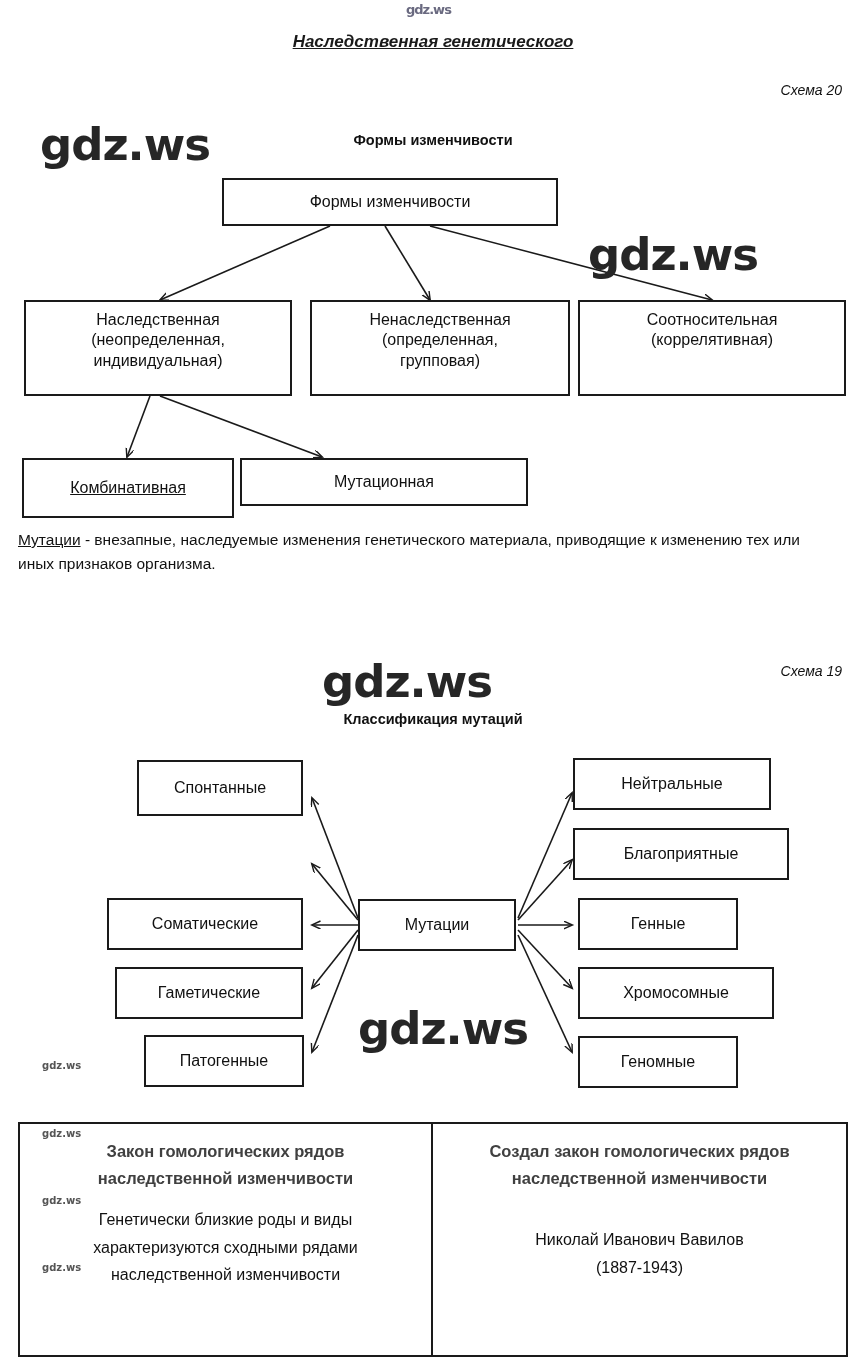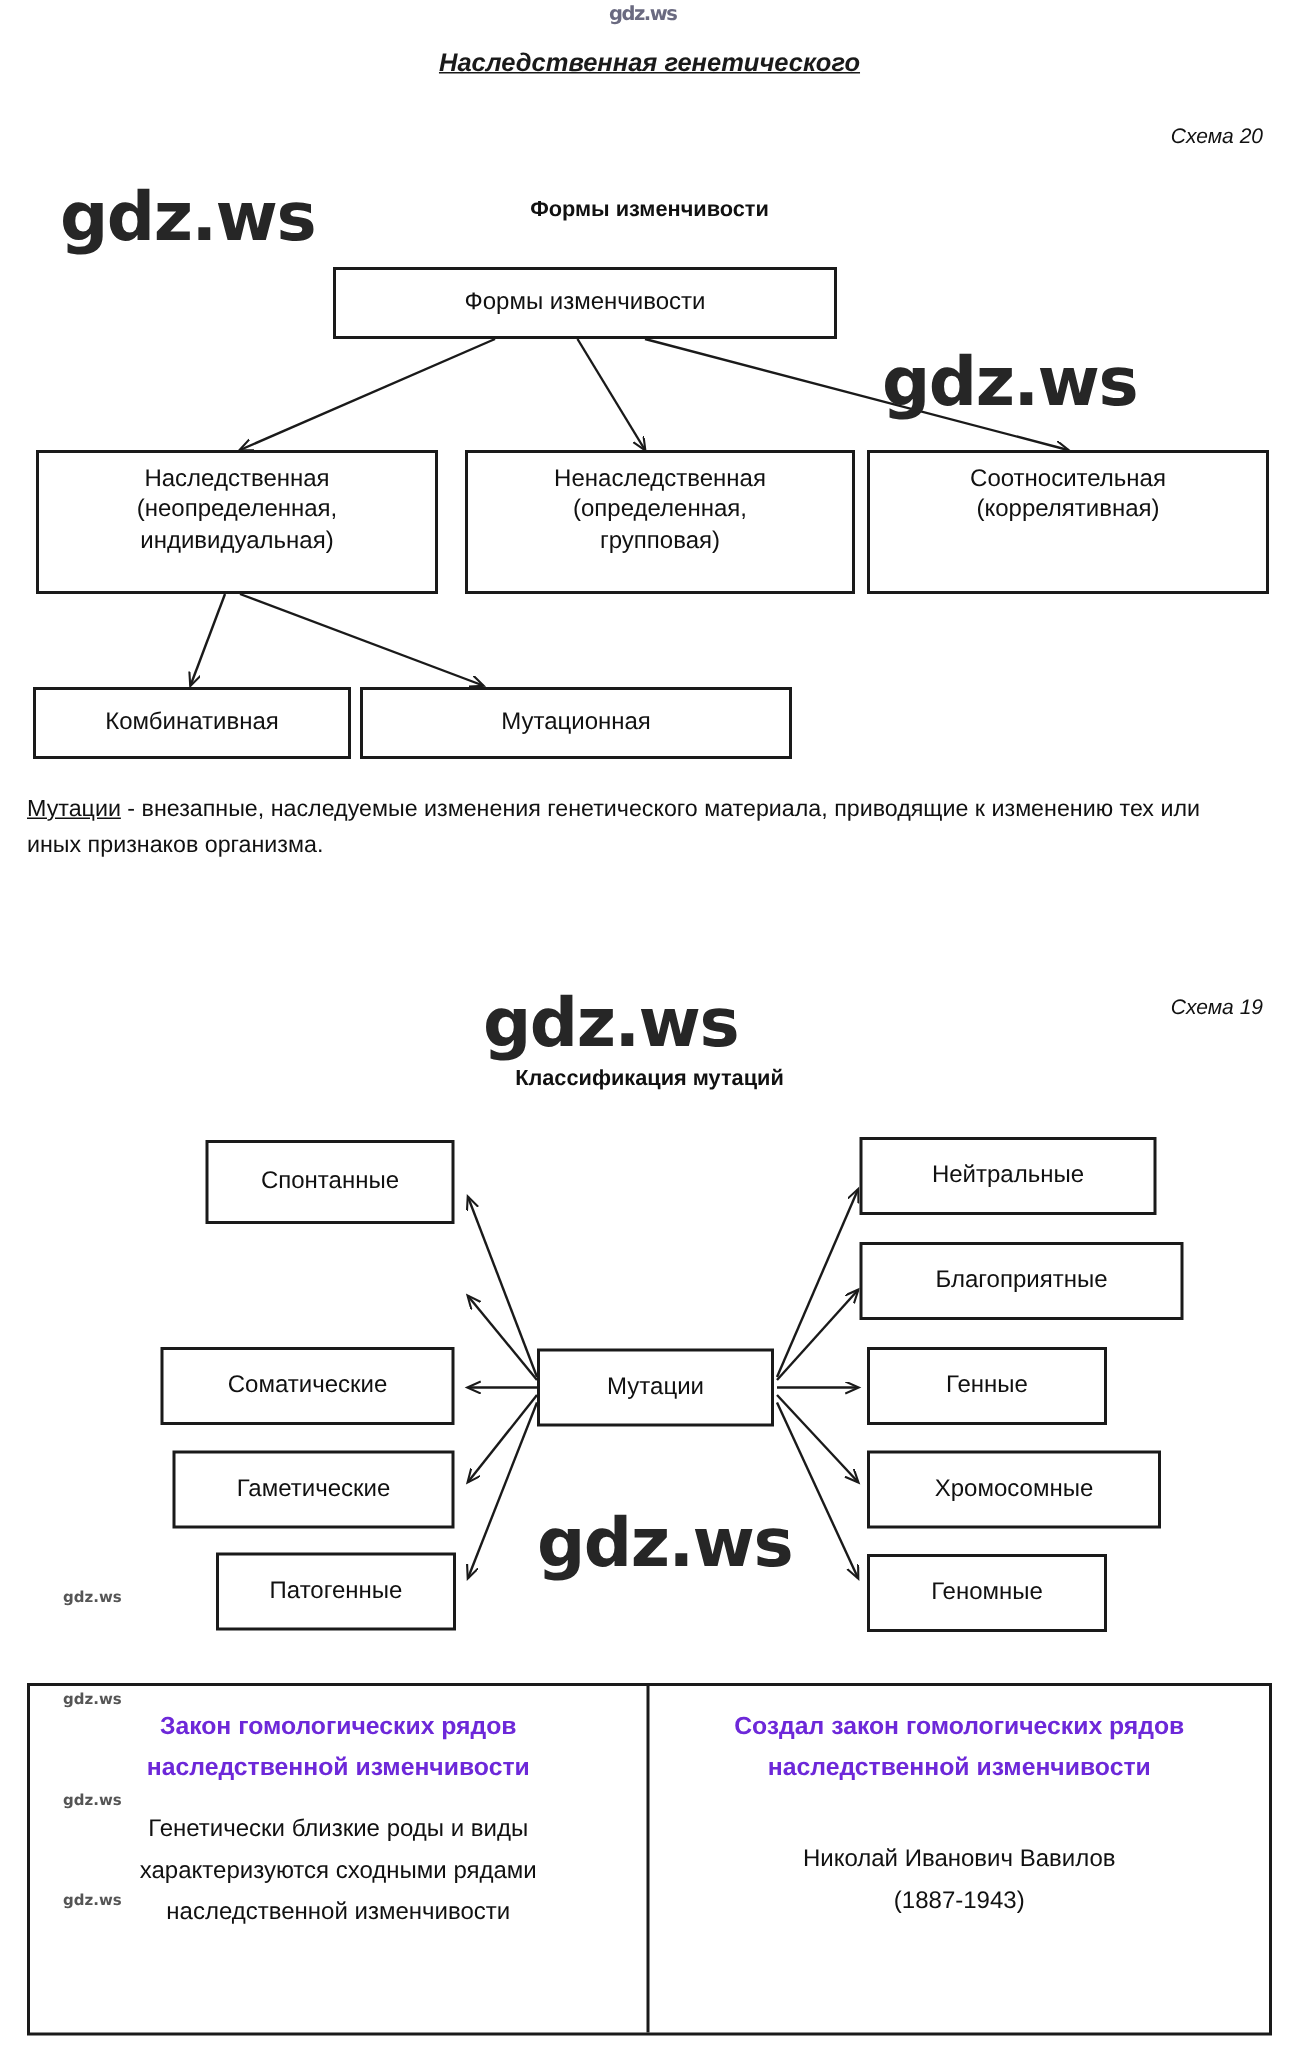--- a/index.html
+++ b/index.html
@@ -110,21 +110,21 @@
     flex: 1 1 50%;
     padding: 14px 16px 8px 16px;
     text-align: center;
   }
   .tbl-col.left { border-right: 2px solid #1a1a1a; }
   .tbl-head {
     font-size: 16.5px;
     font-weight: bold;
     line-height: 1.65;
     margin-bottom: 14px;
-    color: #6d28d9;
+    color: #404040;
   }
   .tbl-body {
     font-size: 16px;
     line-height: 1.7;
     color: #111;
   }
   .tbl-body.spaced { margin-top: 34px; }
 </style>
 </head>
 <body>
@@ -169,21 +169,21 @@
 (неопределенная,
 индивидуальная)</div>
 
   <div class="box multi" style="left:310px; top:300px; width:260px; height:96px; white-space:pre-line;">Ненаследственная
 (определенная,
 групповая)</div>
 
   <div class="box multi" style="left:578px; top:300px; width:268px; height:96px; white-space:pre-line;">Соотносительная
 (коррелятивная)</div>
 
-  <div class="box" style="left:22px; top:458px; width:212px; height:48px;">Комбинативная</div>
+  <div class="box" style="left:22px; top:458px; width:212px; height:60px;text-decoration:underline;">Комбинативная</div>
 
   <div class="box" style="left:240px; top:458px; width:288px; height:48px;">Мутационная</div>
 
   <div class="para p1">
     <span class="term">Мутации</span><span> - внезапные, наследуемые изменения генетического материала, приводящие к изменению тех или иных признаков организма.</span>
   </div>
 
   <div class="scheme-label scheme-19">Схема 19</div>
   <div class="sub-title sub-2">Классификация мутаций</div>
 

